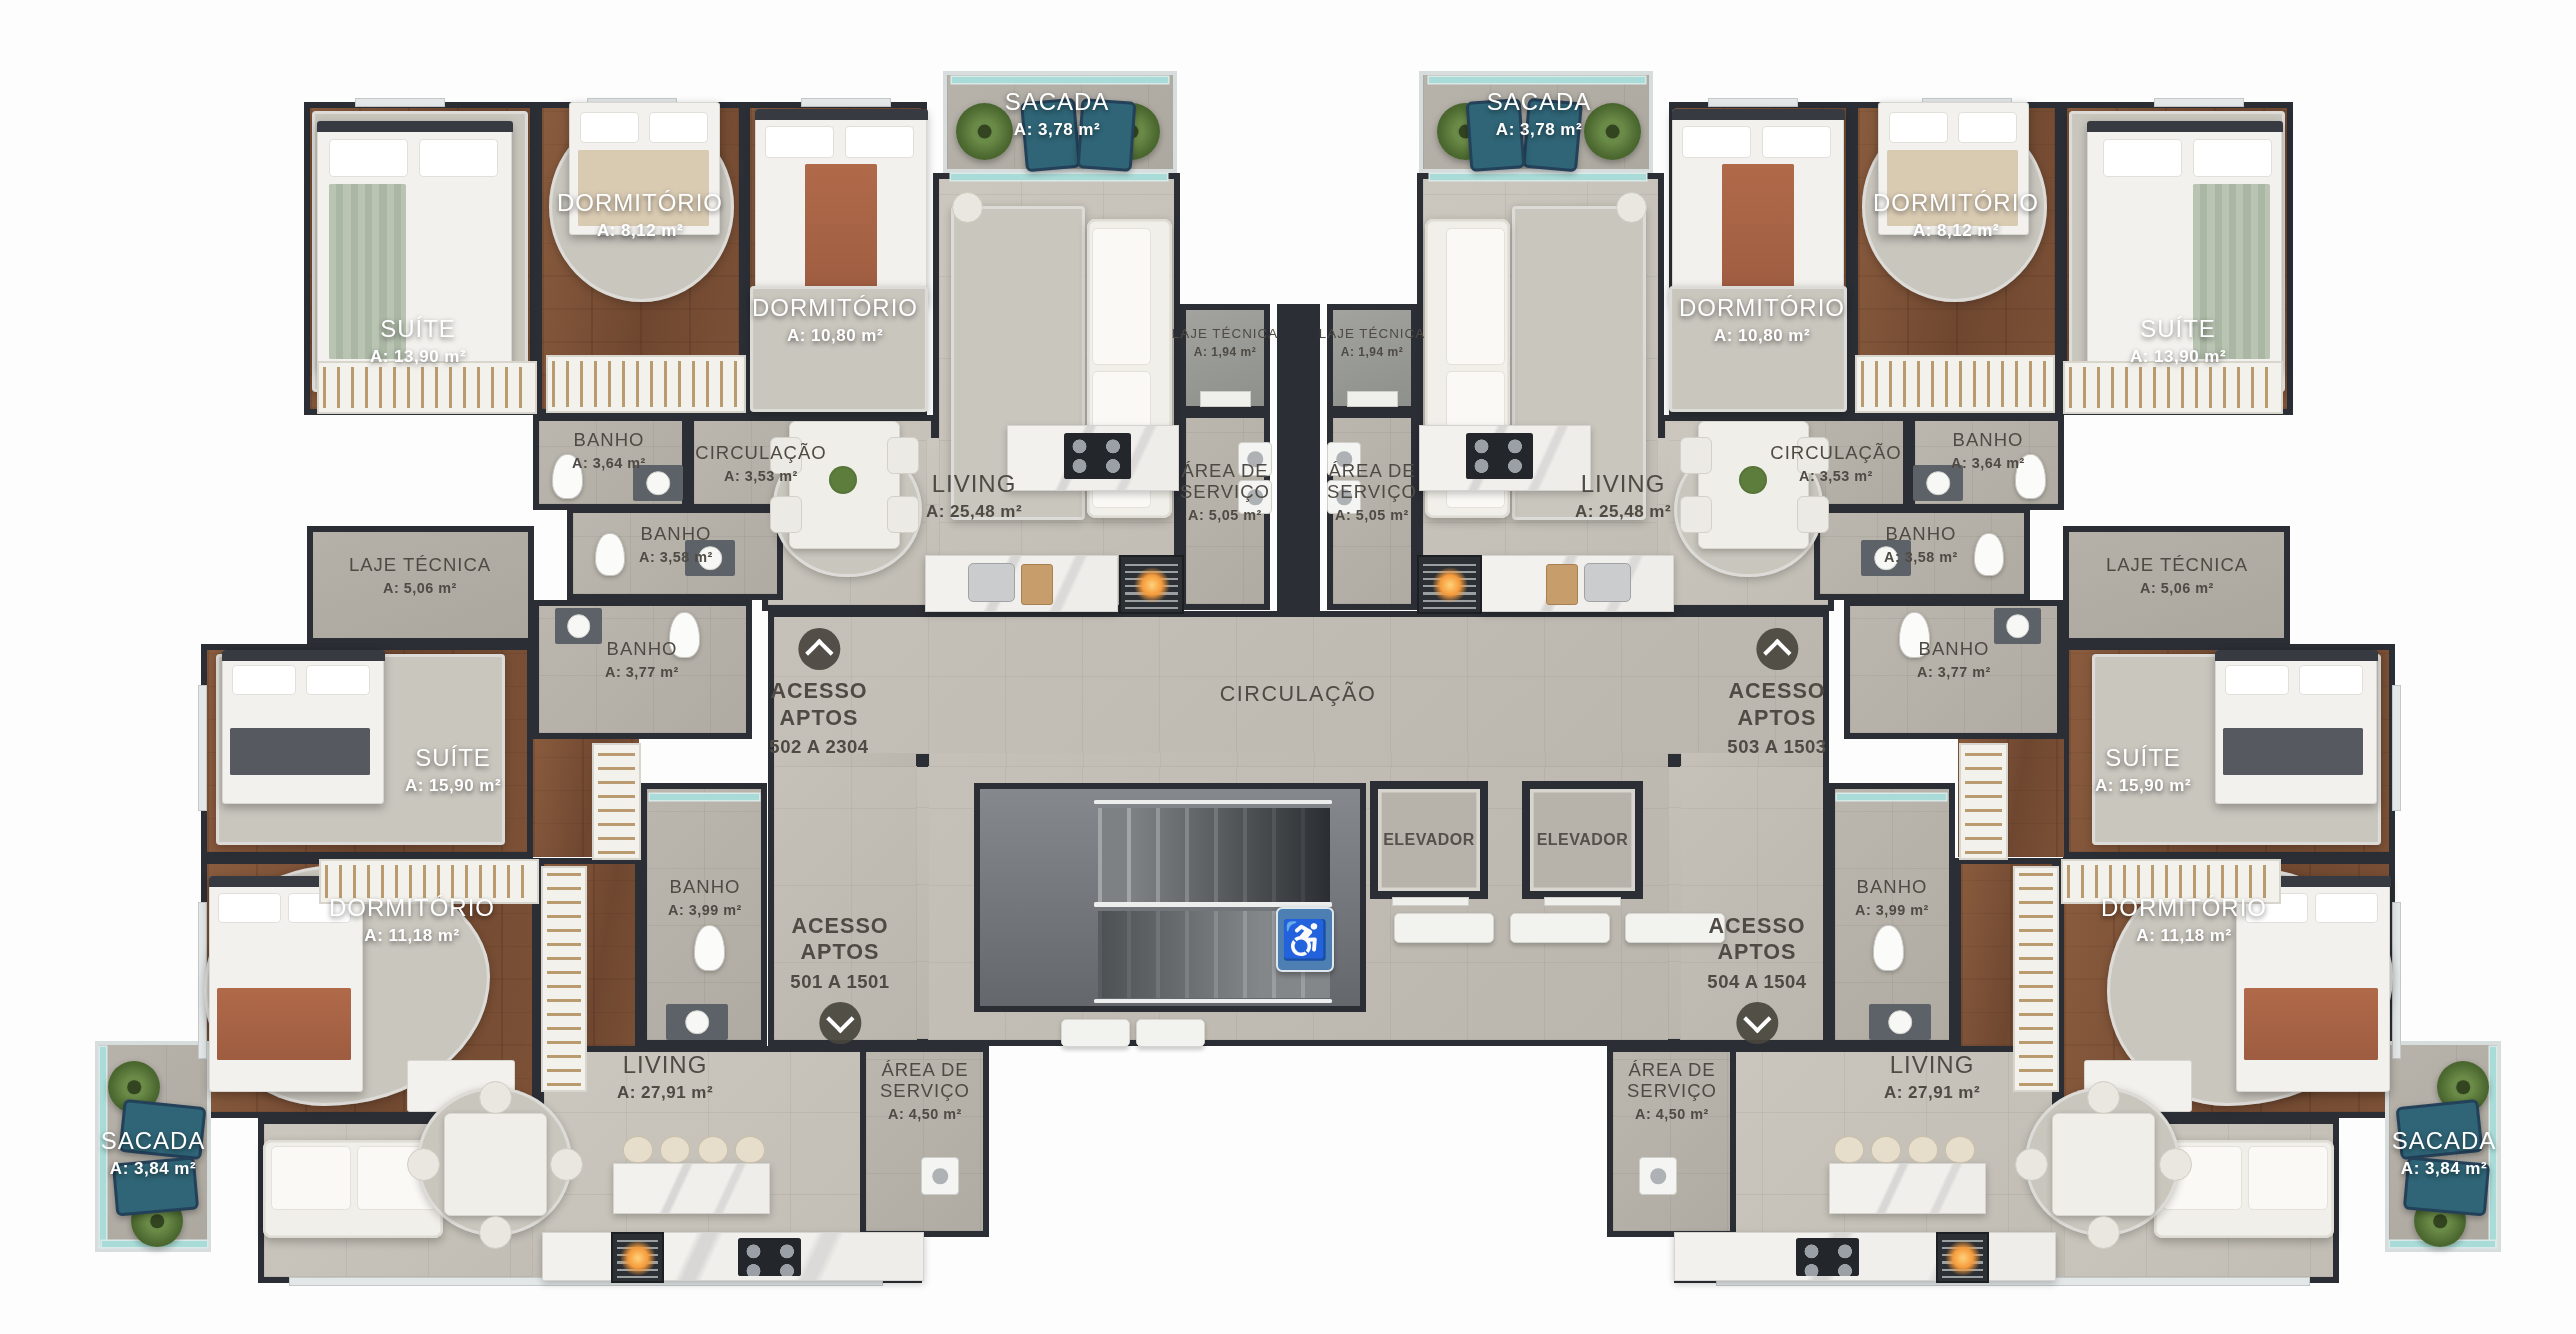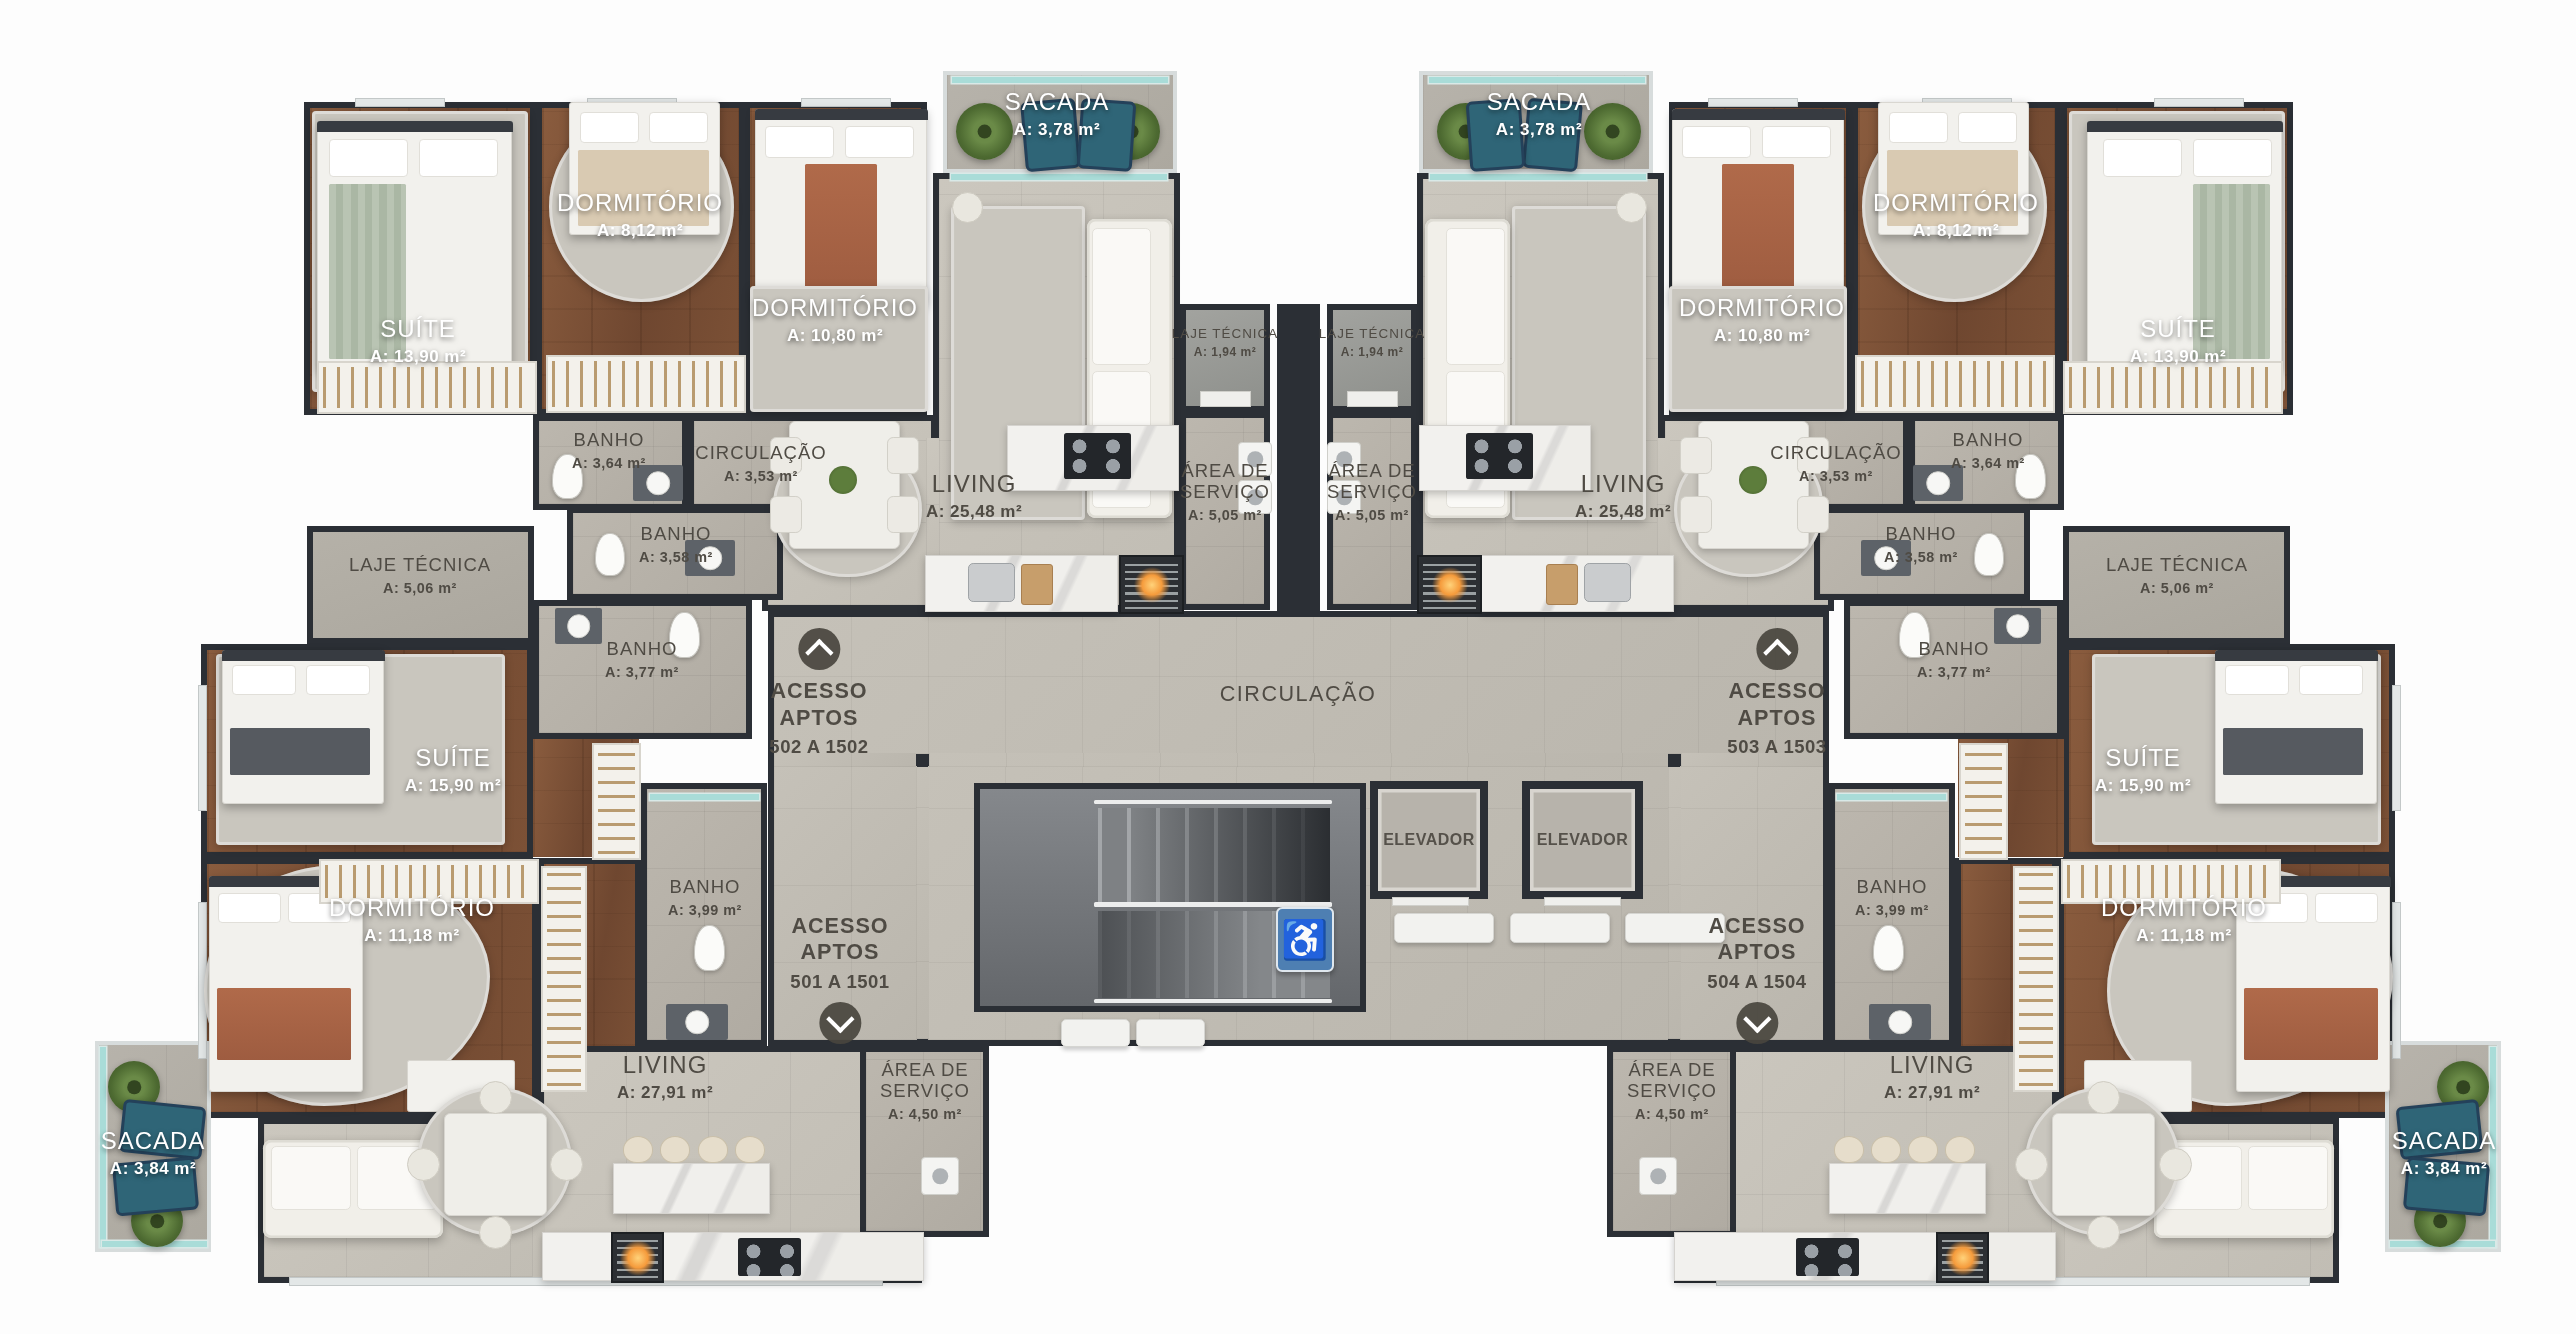--- a/index.html
+++ b/index.html
@@ -582,21 +582,21 @@
   <div class="lbl lg2 dark" style="left:1298px;top:681px">
     <span class="nm">CIRCULAÇÃO</span>
     </div>
 
   <div class="acesso" style="left:819px;top:628px">
     <div class="acicon up">
         <span class="chev"></span>
       </div>
     <div class="al1">ACESSO</div>
     <div class="al1">APTOS</div>
-    <div class="al2">502 A 1502</div>
+    <div class="al2">502 A 2304</div>
   </div>
   <div class="acesso" style="left:1777px;top:628px">
     <div class="acicon up">
         <span class="chev"></span>
       </div>
     <div class="al1">ACESSO</div>
     <div class="al1">APTOS</div>
     <div class="al2">503 A 1503</div>
   </div>
   <div class="acesso" style="left:840px;top:913px">

